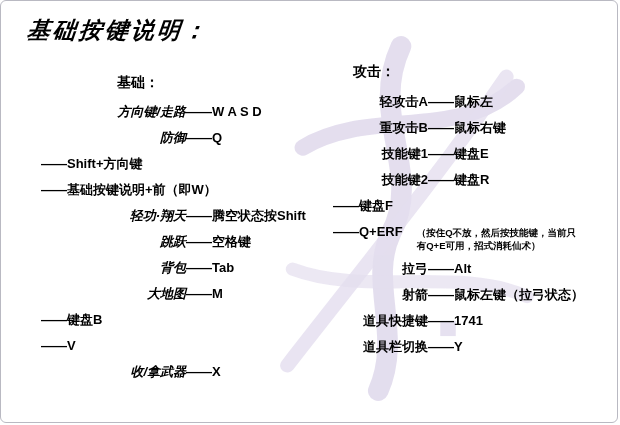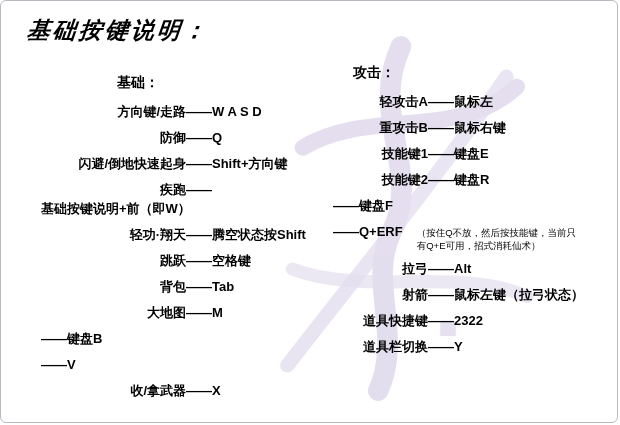--- a/index.html
+++ b/index.html
@@ -43,44 +43,44 @@
   }
   .col { position: absolute; }
   .col-left  { left: 40px;  top: 72px; width: 300px; }
   .col-right { left: 332px; top: 62px; width: 284px; }
   .col-header {
     font-size: 14px;
     line-height: 19px;
     margin-bottom: 10px;
   }
   .col-left  .col-header { padding-left: 76px; }
-  .col-right .col-header { padding-left: 20px; }
+  .col-right .col-header { padding-left: 20px; font-family: Liberation Mono, monospace; }
   .row {
     display: flex;
     flex-wrap: wrap;
     align-items: baseline;
     font-size: 13px;
     line-height: 19px;
     margin-bottom: 7px;
   }
   .label { text-align: right; white-space: nowrap; }
-  .col-left  .label { width: 145px; }
+  .col-left  .label { width: 145px; font-style: italic; }
   .col-right .label { width: 95px; }
   .dash { white-space: nowrap; }
   .key  { white-space: nowrap; }
   .row.highlight .label { color: var(--highlight, #cc0000); }
   .note {
     flex-basis: 100%;
     font-size: 9.5px;
     line-height: 13px;
     padding-left: 14px;
     margin-top: 3px;
     max-width: 168px;
     white-space: normal;
-    font-weight: normal;
+    font-weight: bold;
   }
 </style>
 </head>
 <body>
 
 <div class="screen">
 
   <svg class="watermark" viewBox="0 0 300 370" preserveAspectRatio="none" aria-hidden="true">
     <path d="M150,15 C118,85 172,140 140,200 C118,248 152,300 128,355" fill="none" stroke="var(--watermark,#c9bede)" stroke-width="20" stroke-linecap="round"></path>
     <path d="M55,115 C120,75 205,110 262,55" fill="none" stroke="var(--watermark,#c9bede)" stroke-width="16" stroke-linecap="round"></path>
@@ -103,28 +103,26 @@
         </div>
 
         <div class="row">
           <span class="label">防御</span>
           <span class="dash">——</span>
           <span class="key">Q</span>
 
         </div>
 
         <div class="row">
-          <span class="label">闪避/倒地快速起身</span>
           <span class="dash">——</span>
           <span class="key">Shift+方向键</span>
 
         </div>
 
         <div class="row">
-          <span class="label">疾跑</span>
           <span class="dash">——</span>
           <span class="key">基础按键说明+前（即W）</span>
 
         </div>
 
         <div class="row">
           <span class="label">轻功·翔天</span>
           <span class="dash">——</span>
           <span class="key">腾空状态按Shift</span>
 
@@ -226,21 +224,21 @@
         <div class="row">
           <span class="label">射箭</span>
           <span class="dash">——</span>
           <span class="key">鼠标左键（拉弓状态）</span>
 
         </div>
 
         <div class="row">
           <span class="label">道具快捷键</span>
           <span class="dash">——</span>
-          <span class="key">2322</span>
+          <span class="key">1741</span>
 
         </div>
 
         <div class="row">
           <span class="label">道具栏切换</span>
           <span class="dash">——</span>
           <span class="key">Y</span>
 
         </div>
       </div>

